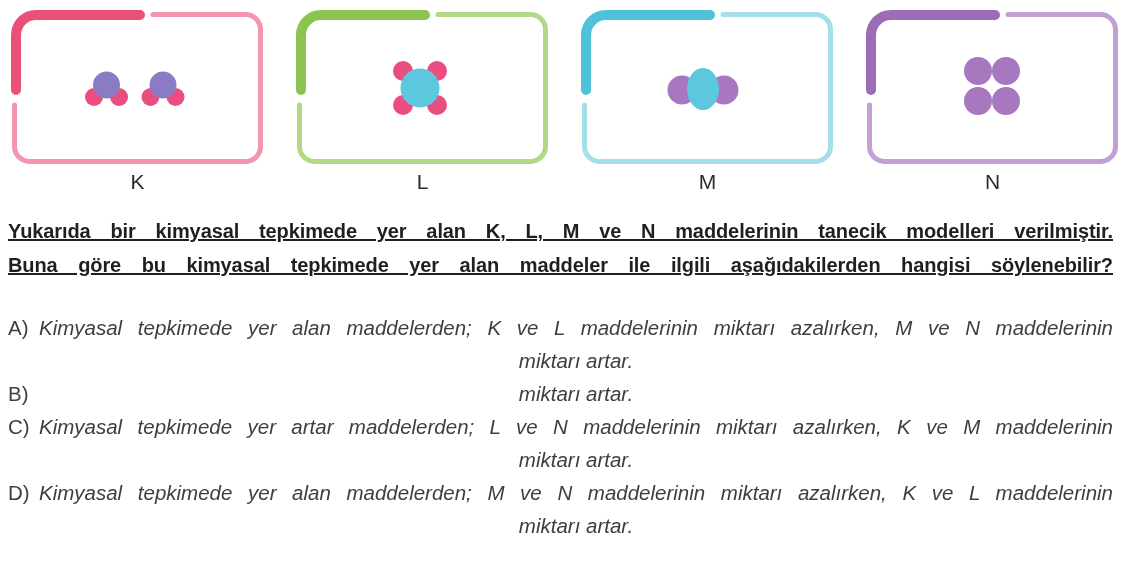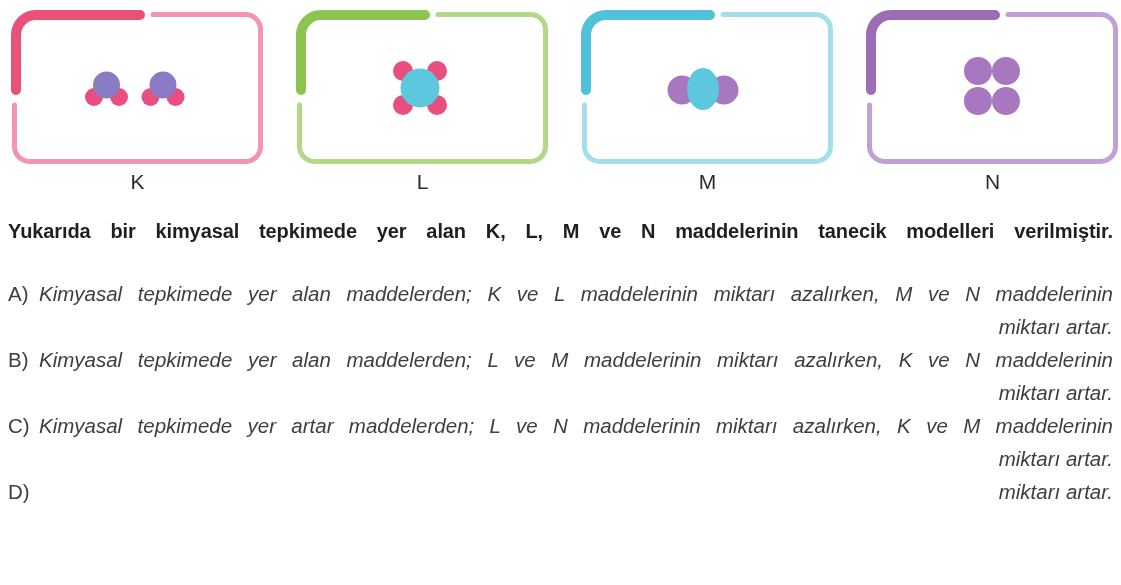--- a/index.html
+++ b/index.html
@@ -15,24 +15,24 @@
   .model-box {
     width:255px; display:flex; flex-direction:column; align-items:center;
   }
   .model-box svg { display:block; }
   .model-label {
     font-size:21px; line-height:26px; margin-top:3px; color:#2b2b2b;
   }
   .question {
     margin:19px 8px 0 8px;
     font-weight:bold; font-size:20px; line-height:34px;
-    letter-spacing:-0.1px; color:#221e1f;
+    letter-spacing:-0.1px; color:#221e1f;text-decoration:underline;
   }
   .jline { text-align:justify; text-align-last:justify; }
-  .lline { text-align:right; }
+  .lline { text-align:center; }
   .options {
     margin:29px 8px 0 8px;
     font-size:20.5px; line-height:33px; color:#3e3e3e;
   }
   .option { display:flex; }
   .opt-letter { flex:0 0 31px; }
   .opt-body { flex:1 1 auto; min-width:0;font-style:italic; }
 </style>
 </head>
 <body>
@@ -82,44 +82,45 @@
           <circle r="14" cx="141" cy="61" fill="#a778c0"></circle>
           <circle r="14" cx="113" cy="91" fill="#a778c0"></circle>
           <circle r="14" cx="141" cy="91" fill="#a778c0"></circle>
         </svg>
         <div class="model-label">N</div>
       </div>
     </div>
 
   <div class="question">
     <div class="jline">Yukarıda bir kimyasal tepkimede yer alan K, L, M ve N maddelerinin tanecik modelleri verilmiştir.</div>
+    <div class="jline">Buna göre bu kimyasal tepkimede yer alan maddeler ile ilgili aşağıdakilerden hangisi söylenebilir?</div>
   </div>
 
   <div class="options">
       <div class="option">
         <span class="opt-letter">A)</span>
         <div class="opt-body">
           <div class="jline">Kimyasal tepkimede yer alan maddelerden; K ve L maddelerinin miktarı azalırken, M ve N maddelerinin</div>
           <div class="lline">miktarı artar.</div>
         </div>
       </div>
       <div class="option">
         <span class="opt-letter">B)</span>
         <div class="opt-body">
-          <div class="jline">Kimyasal tepkimede yer alan maddelerden; L ve M maddelerinin miktarı azalırken, K ve N maddelerinin</div>
           <div class="lline">miktarı artar.</div>
         </div>
       </div>
       <div class="option">
         <span class="opt-letter">C)</span>
         <div class="opt-body">
           <div class="jline">Kimyasal tepkimede yer artar maddelerden; L ve N maddelerinin miktarı azalırken, K ve M maddelerinin</div>
           <div class="lline">miktarı artar.</div>
         </div>
       </div>
       <div class="option">
         <span class="opt-letter">D)</span>
         <div class="opt-body">
+          <div class="jline">Kimyasal tepkimede yer alan maddelerden; M ve N maddelerinin miktarı azalırken, K ve L maddelerinin</div>
           <div class="lline">miktarı artar.</div>
         </div>
       </div>
     </div>
 </div>
 
 </body></html>

